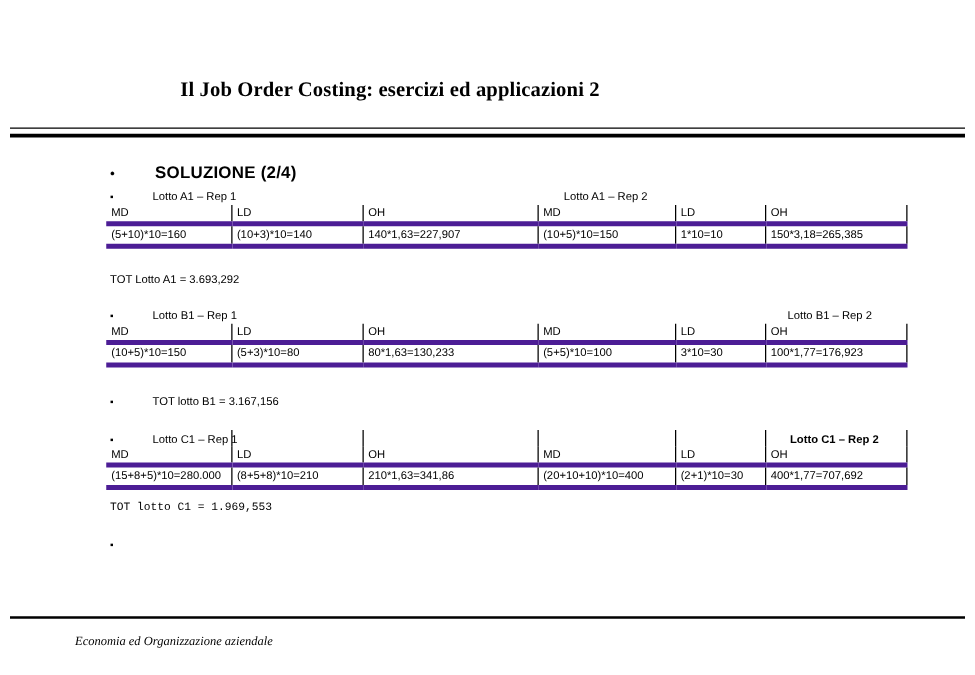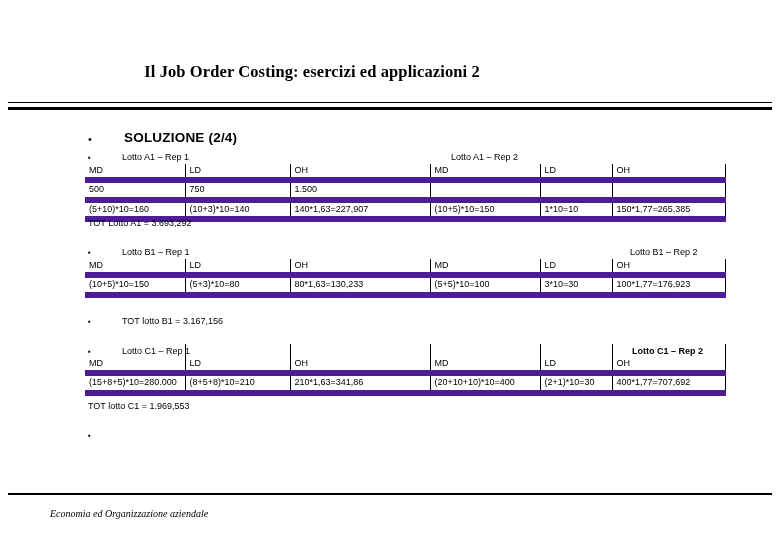--- a/index.html
+++ b/index.html
@@ -94,35 +94,35 @@
     font-size: 9px;
     table-layout: fixed;
   }
   .xtable td {
     padding: 1px 0 1px 4px;
     vertical-align: top;
     white-space: nowrap;
     overflow: visible;
     line-height: 1.25;
   }
-  .bb { border-bottom: 6px solid #4c1d95; }
+  .bb { border-bottom: 4px solid #4c1d95; }
   .bl { border-left: 1px solid #000; margin-left: 40px; }
   .br { border-right: 1px solid #000; }
   .row-h td { height: 11px; }
   .row-blank td { height: 11px; }
 
   
   .footer-left, .footer-right {
     position: absolute;
     top: 508px;
     font-family: "Liberation Serif", serif;
     font-style: italic;
     font-size: 10px;
   }
-  .footer-left { left: 50px; }
+  .footer-left { left: 60px; }
   .footer-right { right: 48px; margin-top: 45px; }
 </style>
 </head>
 <body>
 
 <div class="slide-title">Il Job Order Costing: esercizi ed applicazioni 2</div>
 
 <div class="rule-thin" style="top:102px;"></div>
 <div class="rule-thick" style="top:107px;"></div>
 
@@ -149,34 +149,26 @@
   <tbody>
     <tr class="row-h">
       <td class="bb">MD</td>
       <td class="bb bl">LD</td>
       <td class="bb bl">OH</td>
       <td class="bb bl">MD</td>
       <td class="bb bl">LD</td>
       <td class="bb bl br">OH</td>
     </tr>
     <tr>
-      <td class="bb">500</td>
-      <td class="bb bl">750</td>
-      <td class="bb bl">1.500</td>
-      <td class="bb bl"></td>
-      <td class="bb bl"></td>
-      <td class="bb bl br"></td>
-    </tr>
-    <tr>
       <td class="bb">(5+10)*10=160</td>
       <td class="bb bl">(10+3)*10=140</td>
       <td class="bb bl">140*1,63=227,907</td>
       <td class="bb bl">(10+5)*10=150</td>
       <td class="bb bl">1*10=10</td>
-      <td class="bb bl br">150*1,77=265,385</td>
+      <td class="bb bl br">150*3,18=265,385</td>
     </tr>
   </tbody>
 </table>
 
 <div class="text-line" style="left:88px; top:218px;">TOT Lotto A1 = 3.693,292</div>
 
 <div class="bullet-row sub-bullet" style="left:88px; top:247px;">
   <span class="bullet-mark">▪</span>
   <span class="bullet-text">Lotto B1 – Rep 1</span>
 </div>
@@ -252,21 +244,21 @@
       <td class="bb">(15+8+5)*10=280.000</td>
       <td class="bb bl">(8+5+8)*10=210</td>
       <td class="bb bl">210*1,63=341,86</td>
       <td class="bb bl">(20+10+10)*10=400</td>
       <td class="bb bl">(2+1)*10=30</td>
       <td class="bb bl br">400*1,77=707,692</td>
     </tr>
   </tbody>
 </table>
 
-<div class="text-line" style="left:88px; top:401px;">TOT lotto C1 = 1.969,553</div>
+<div class="text-line" style="left:88px; top:401px;font-family:Liberation Mono, monospace;">TOT lotto C1 = 1.969,553</div>
 
 <div class="bullet-row sub-bullet" style="left:88px; top:430px;">
   <span class="bullet-mark">▪</span>
 </div>
 
 <div class="rule-footer"></div>
 <div class="footer-left">Economia ed Organizzazione aziendale</div>
 <div class="footer-right">La contabilità interna</div>
 
 </body></html>

